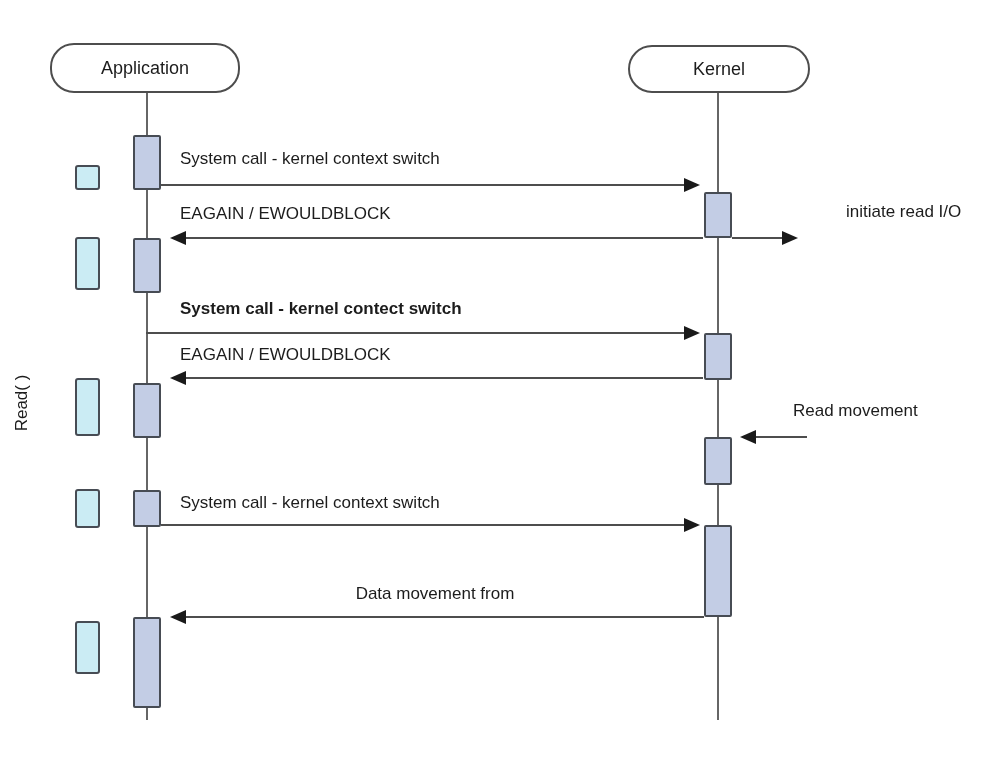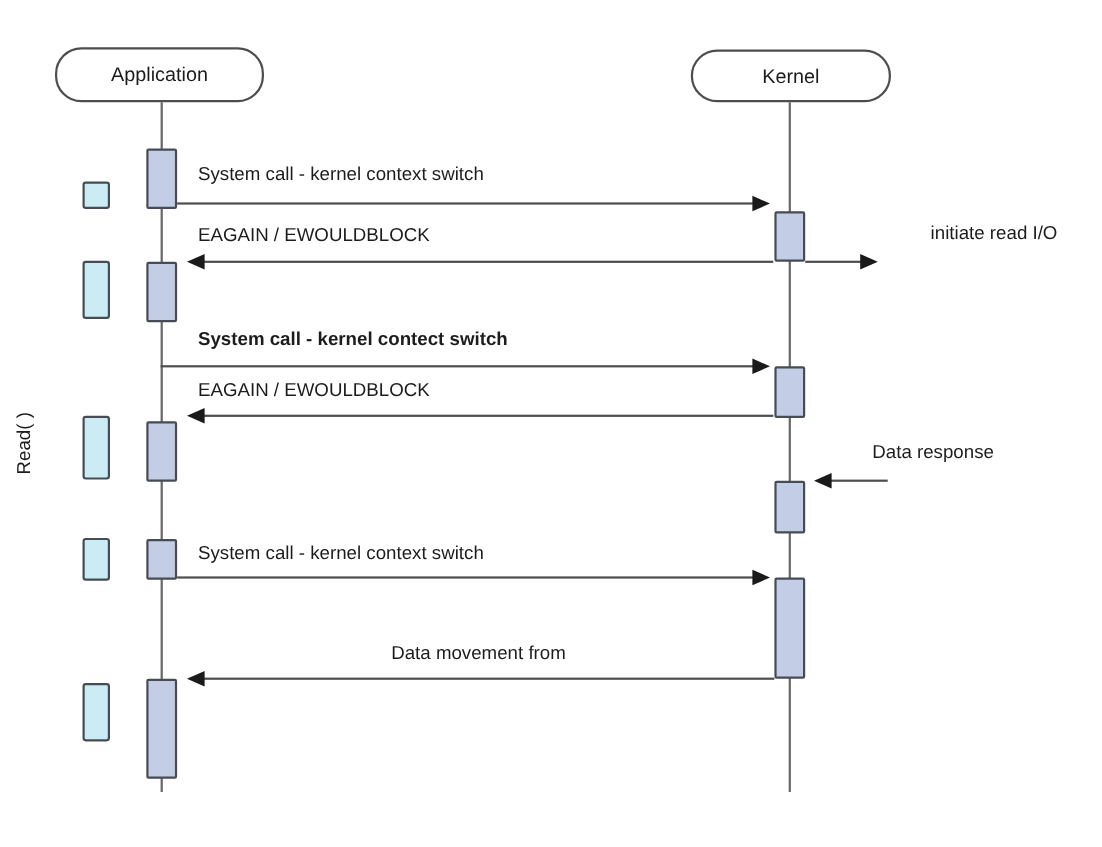--- a/index.html
+++ b/index.html
@@ -103,21 +103,21 @@
   <div class="tri-right" style="left:782px;top:231px;"></div>
 
   <div class="msg-label" style="top:299px;font-weight:bold;">System call - kernel contect switch</div>
   <div class="h-line" style="left:146px;top:332px;width:542px;"></div>
   <div class="tri-right" style="left:684px;top:326px;"></div>
 
   <div class="msg-label" style="top:345px;">EAGAIN / EWOULDBLOCK</div>
   <div class="h-line" style="left:176px;top:377px;width:527px;"></div>
   <div class="tri-left" style="left:170px;top:371px;"></div>
 
-  <div class="side-label" style="left:793px;top:401px;">Data response</div>
+  <div class="side-label" style="left:793px;top:401px;">Read movement</div>
   <div class="h-line" style="left:754px;top:436px;width:53px;"></div>
   <div class="tri-left" style="left:740px;top:430px;"></div>
 
   <div class="msg-label" style="top:493px;">System call - kernel context switch</div>
   <div class="h-line" style="left:161px;top:524px;width:527px;"></div>
   <div class="tri-right" style="left:684px;top:518px;"></div>
 
   <div class="multi-label" style="top:582px;">
     <div>Data movement from</div>
   </div>

